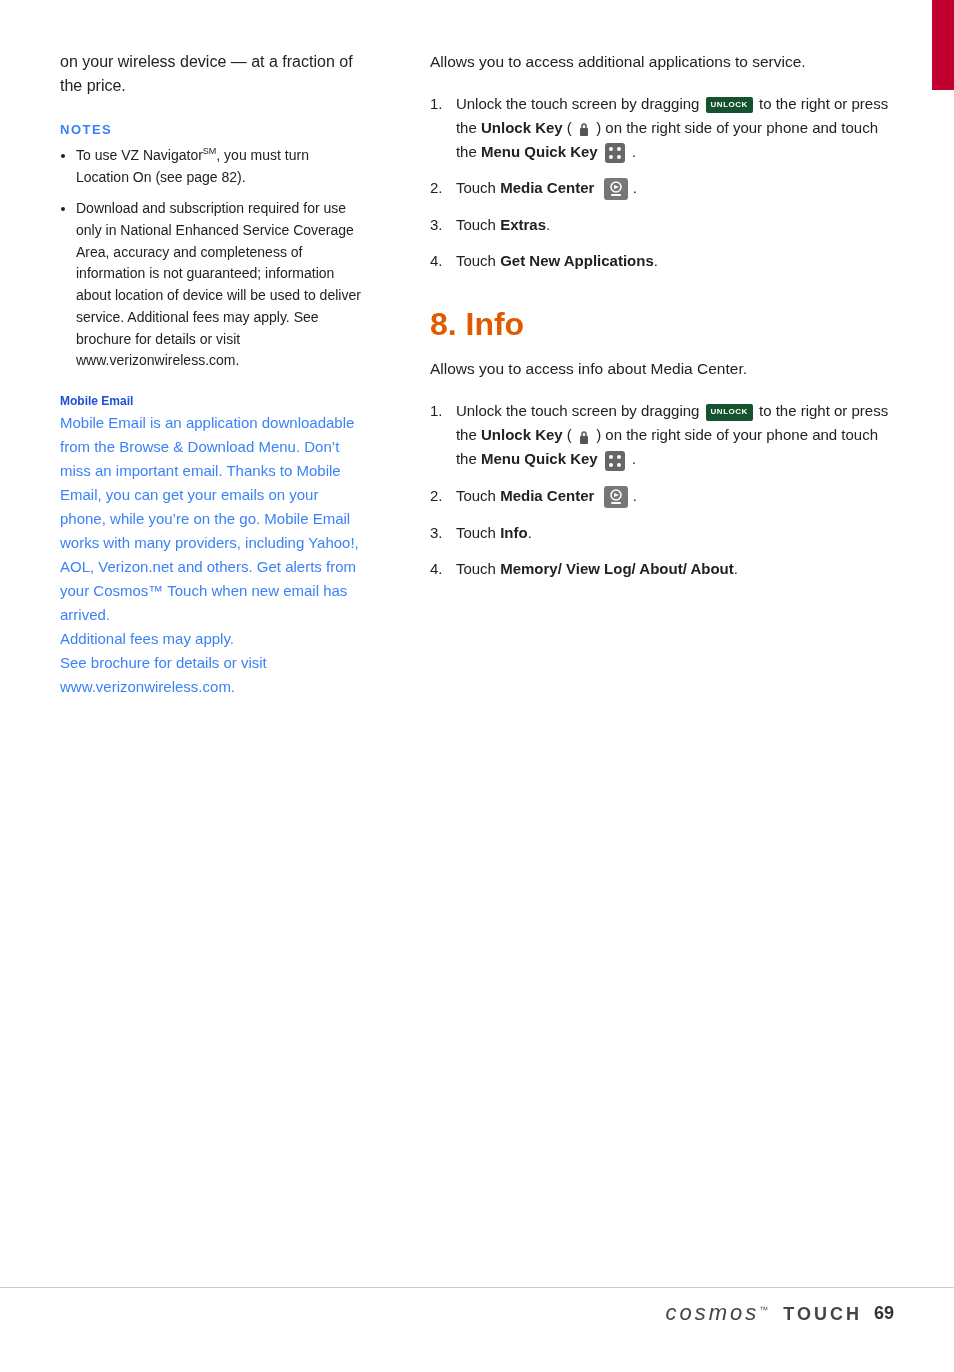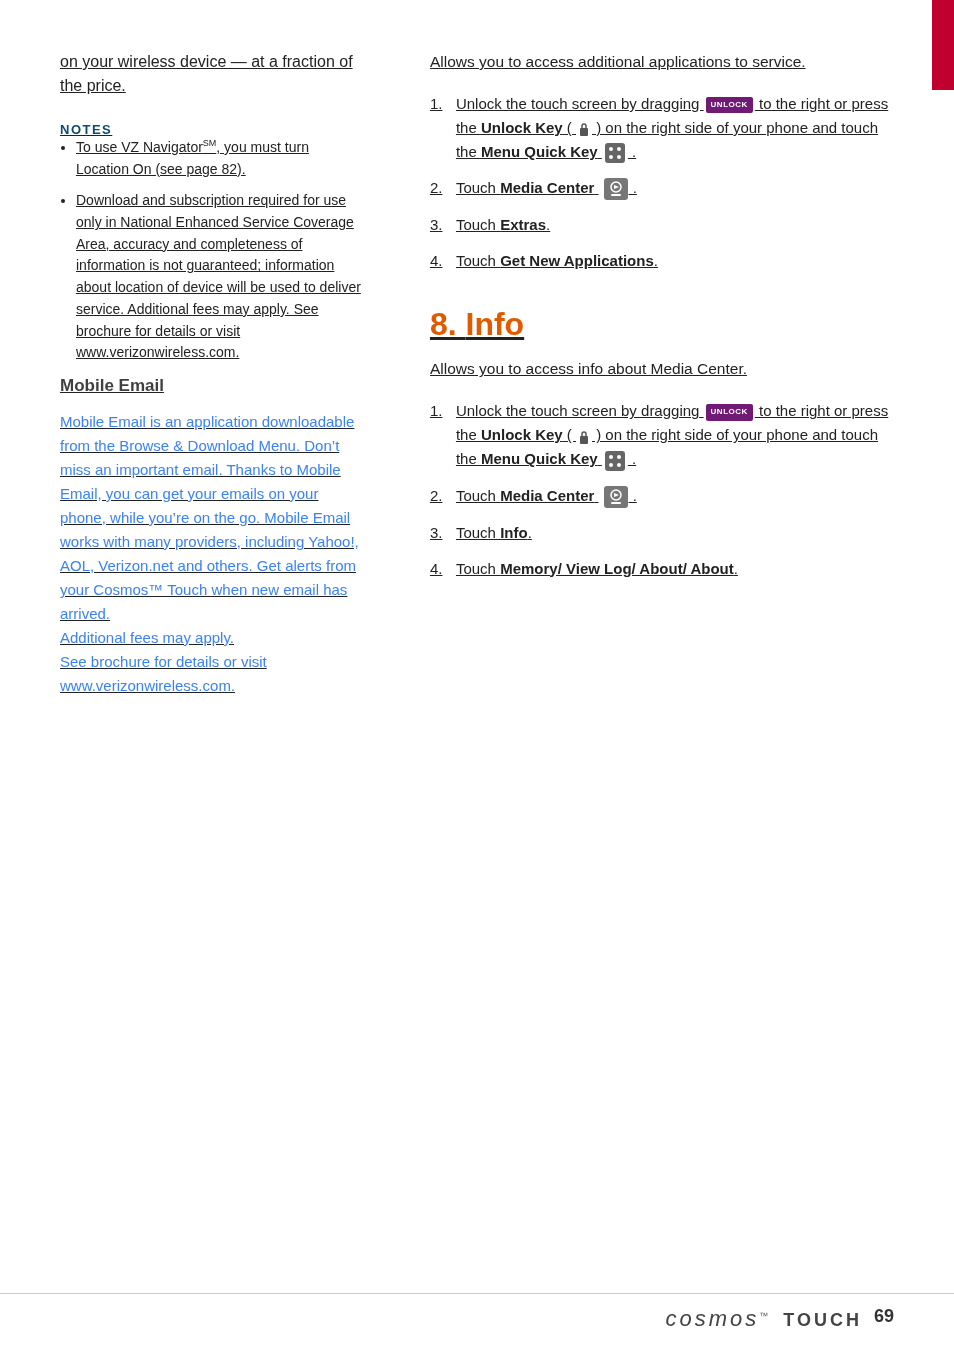--- a/index.html
+++ b/index.html
@@ -13,21 +13,20 @@
       position: relative;
     }
     .page {
       width: 954px;
       min-height: 1372px;
       padding: 50px 60px 80px 60px;
       display: flex;
       flex-direction: row;
       gap: 16px;
       position: relative;
-      text-decoration: underline;
     }
     
     .red-tab {
       position: absolute;
       top: 0;
       right: 0;
       width: 22px;
       height: 90px;
       background-color: #c0002e;
     }
@@ -44,41 +43,42 @@
     .intro-text {
       font-size: 16px;
       line-height: 1.5;
       color: #222;
       margin-bottom: 24px;
     }
     
     .notes-heading {
       font-size: 13px;
       font-weight: bold;
-      color: #0c4a6e;
+      color: #3b82f6;
       letter-spacing: 1.5px;
       text-transform: uppercase;
+      margin-bottom: 8px;
     }
     .notes-list {
       list-style: disc;
       padding-left: 16px;
       font-size: 14px;
       line-height: 1.55;
       color: #222;
-      margin-bottom: 12px;
+      margin-bottom: 22px;
     }
     .notes-list li {
       margin-bottom: 10px;
     }
     
     .mobile-email-heading {
-      font-size: 17px;
-      font-weight: bold;
-      color: #404040;
-      margin-bottom: 14px;
+      font-size: 12px;
+      font-weight: bold;
+      color: #1d4ed8;
+      margin-bottom: 3px;
     }
     .mobile-email-body {
       font-size: 15px;
       line-height: 1.6;
       color: #3b82f6;
     }
     
     .section-heading {
       font-size: 32px;
       font-weight: bold;
@@ -113,40 +113,40 @@
       color: #222;
       min-width: 22px;
       flex-shrink: 0;
     }
     .step-text {
       flex: 1;
     }
     
     .unlock-btn {
       display: inline-block;
-      background: #701a75;
+      background: #14532d;
       color: #fff;
       font-size: 8px;
       font-weight: bold;
       padding: 2px 5px;
       border-radius: 2px;
       vertical-align: middle;
       letter-spacing: 0.5px;
       margin: 0 2px;
     }
     
     .footer {
       position: absolute;
       bottom: 30px;
       left: 0;
       right: 0;
       display: flex;
       justify-content: flex-end;
-      align-items: flex-start;
-      padding: 10px 60px;
+      align-items: center;
+      padding: 16px 60px;
       border-top: 1px solid #ccc;
       padding-top: 12px;
     }
     .footer-brand {
       font-size: 18px;
       letter-spacing: 2px;
       color: #555;
       font-style: normal;
     }
     .footer-brand .cosmos {

